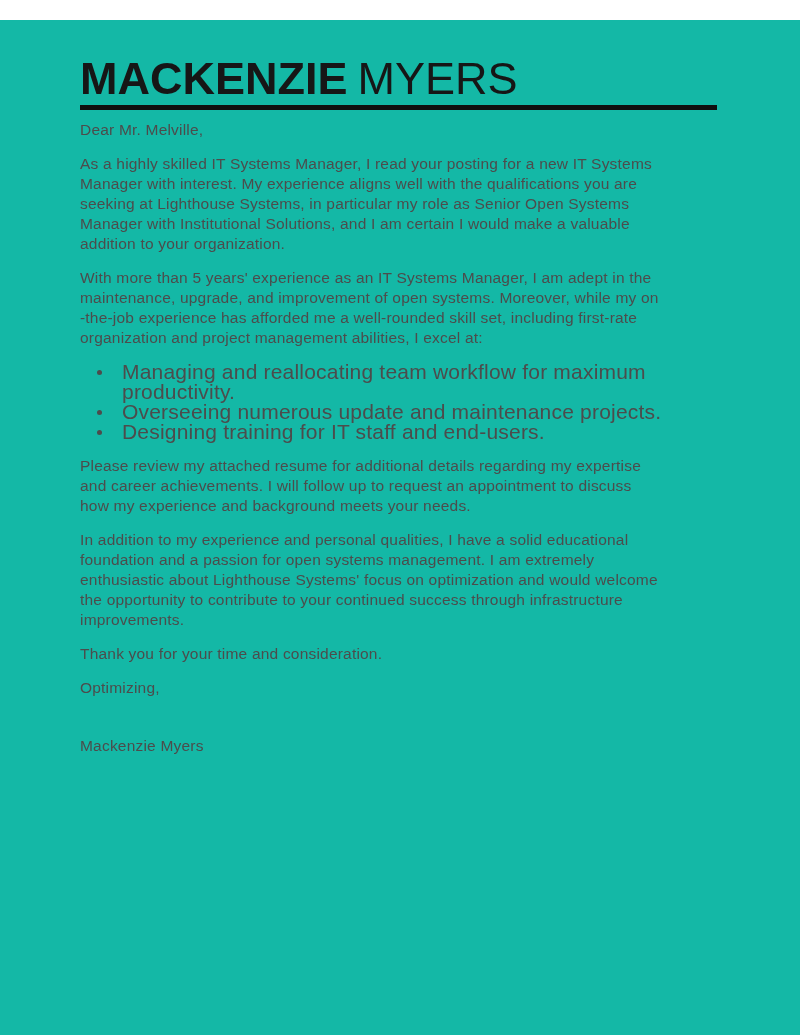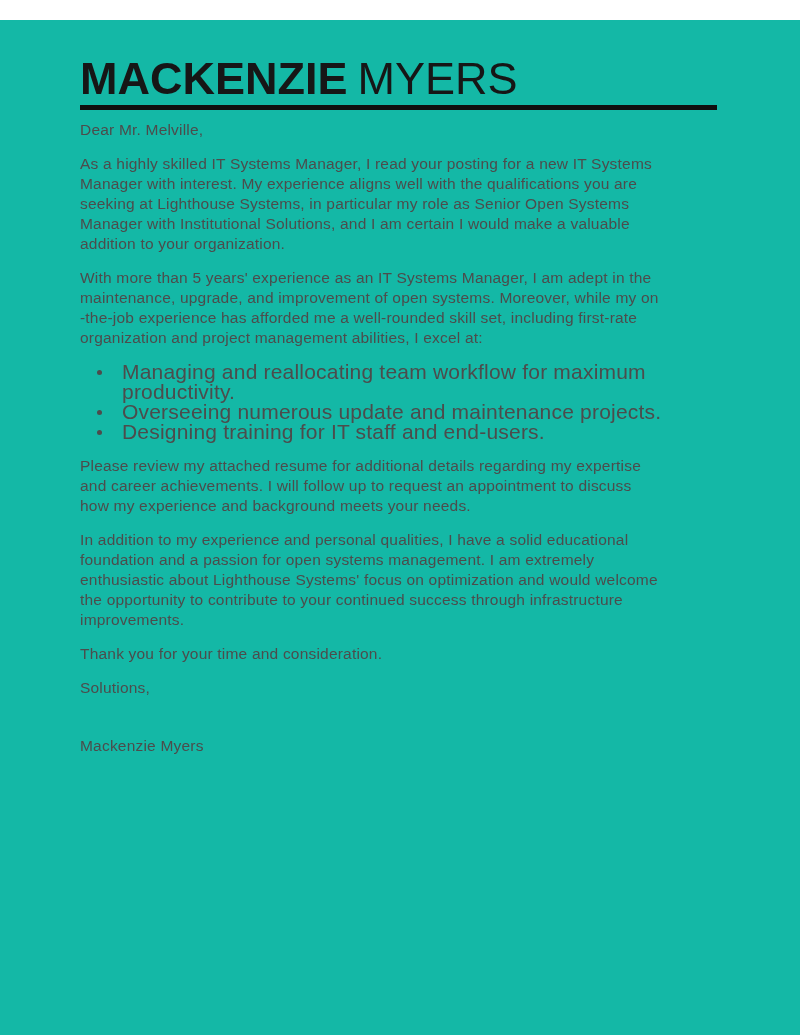--- a/index.html
+++ b/index.html
@@ -119,18 +119,18 @@
 how my experience and background meets your needs.</p>
 
     <p class="para">In addition to my experience and personal qualities, I have a solid educational
 foundation and a passion for open systems management. I am extremely
 enthusiastic about Lighthouse Systems' focus on optimization and would welcome
 the opportunity to contribute to your continued success through infrastructure
 improvements.</p>
 
     <p class="para">Thank you for your time and consideration.</p>
 
-    <p class="para">Solutions,</p>
+    <p class="para">Optimizing,</p>
 
     <p class="para signature">Mackenzie Myers</p>
   </main>
 
 </div>
 
 </body></html>

